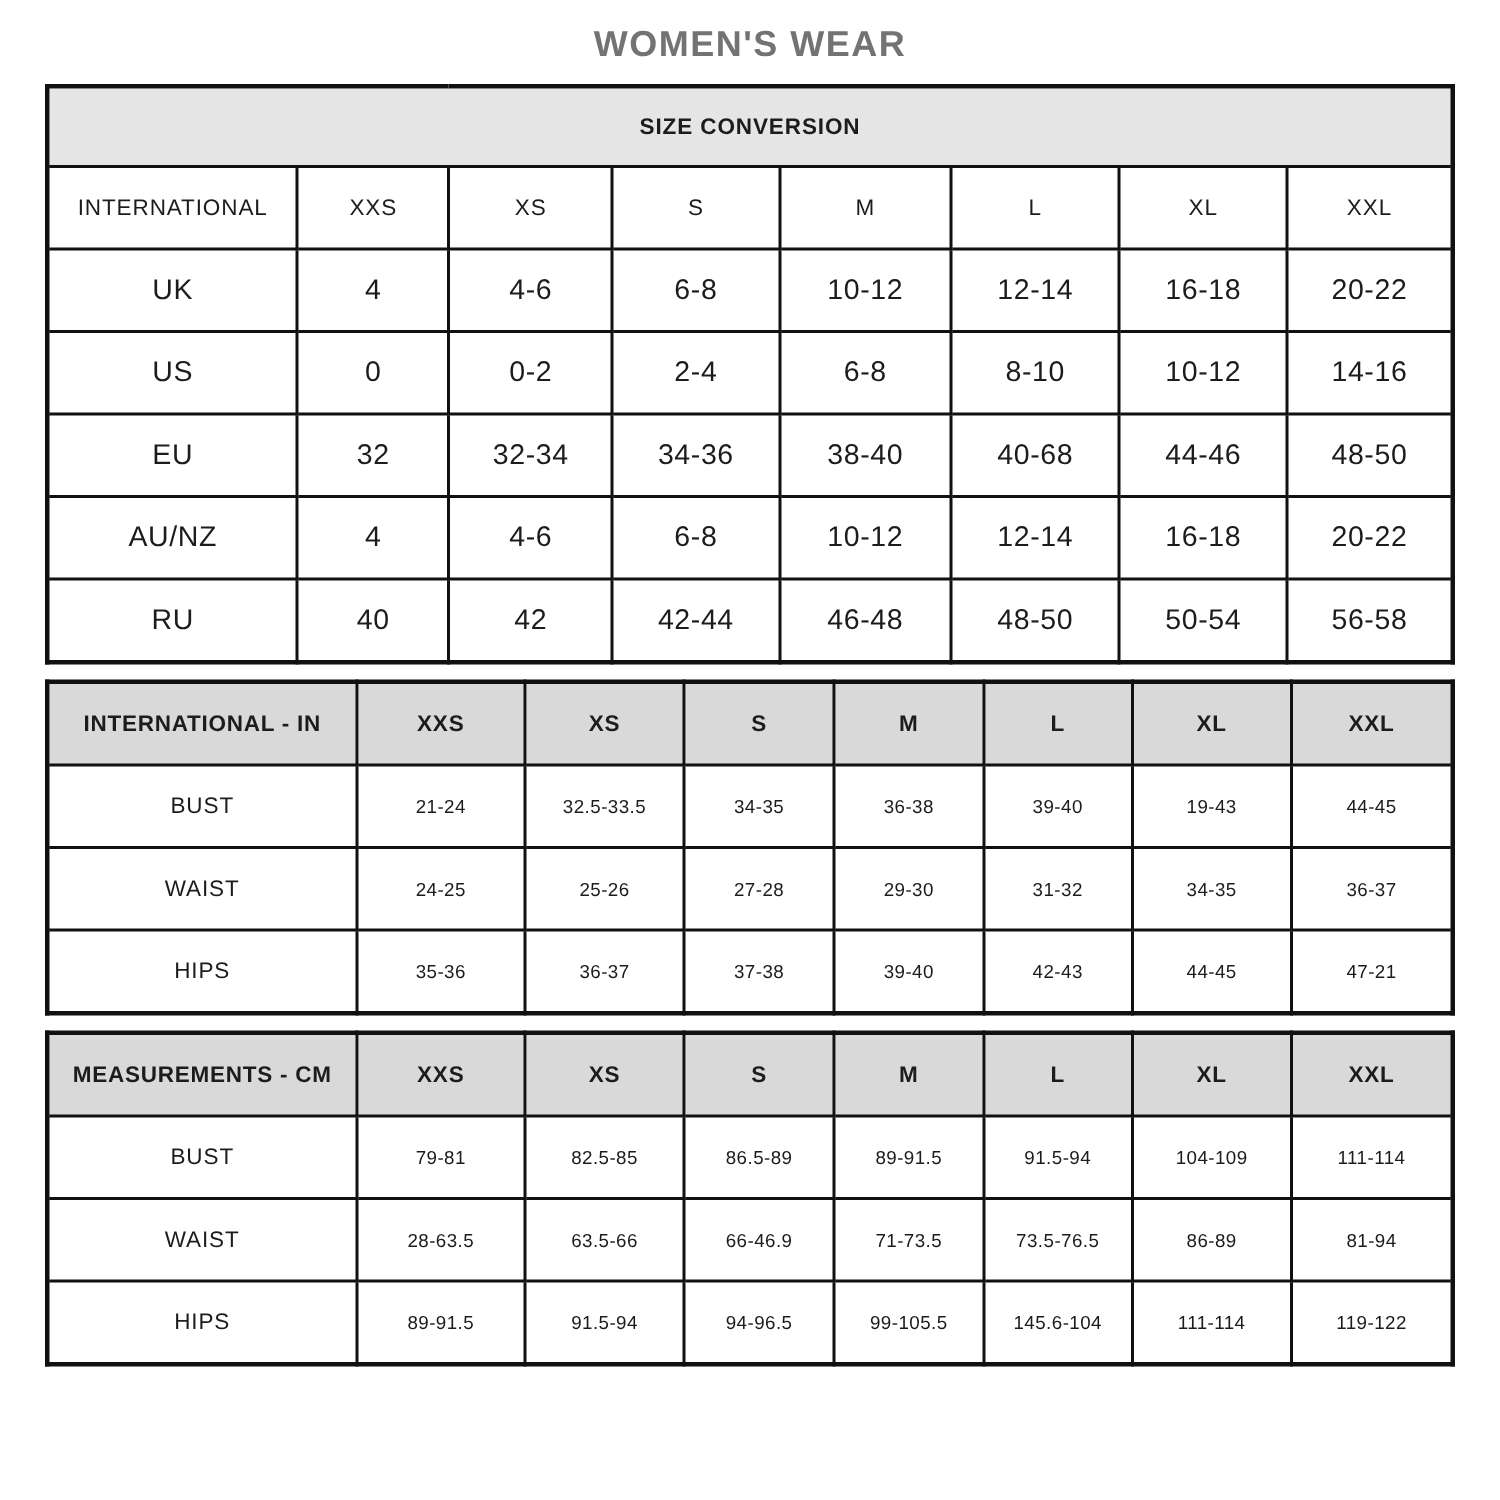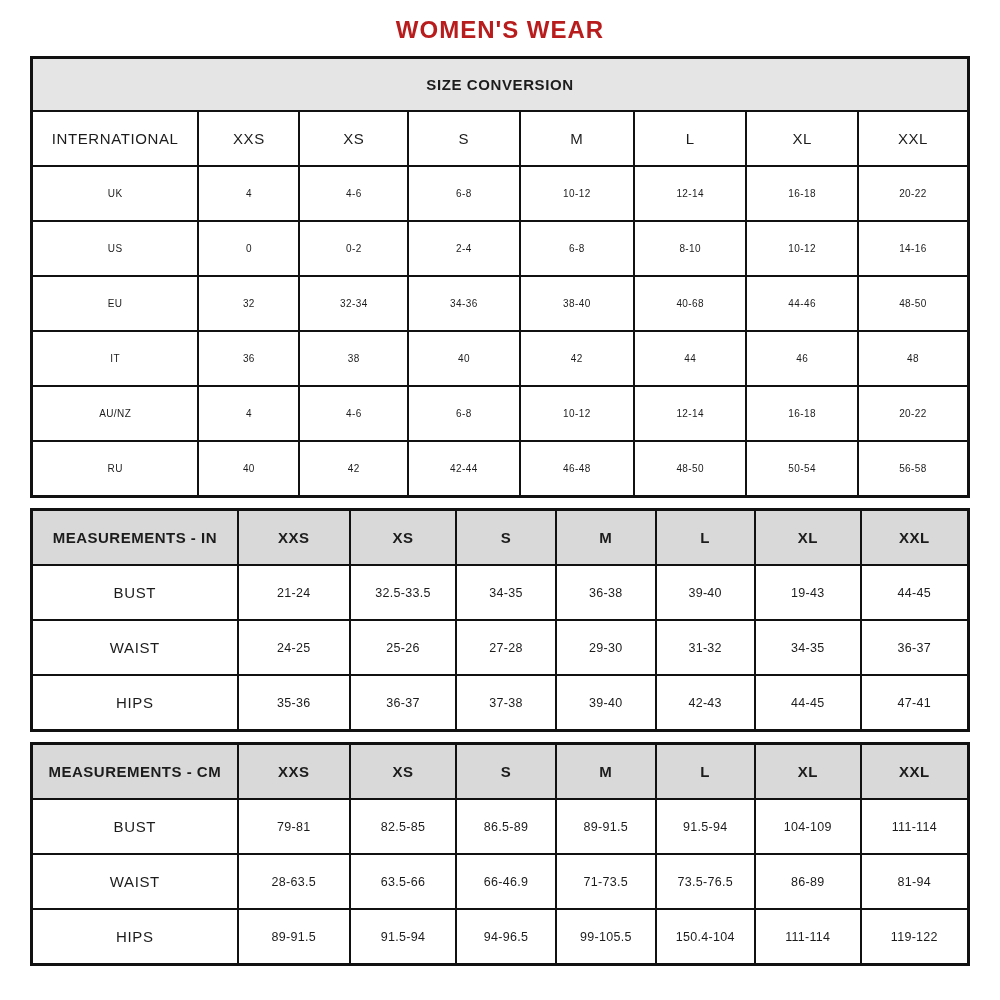--- a/index.html
+++ b/index.html
@@ -18,21 +18,21 @@
     overflow: hidden;
   }
   .page-title {
     margin: 0;
     padding-top: 16px;
     padding-bottom: 12px;
     text-align: center;
     font-size: 24px;
     font-weight: 700;
     letter-spacing: 1px;
-    color: #b91c1c;
+    color: #737373;
   }
   .tables-wrap {
     width: 940px;
     margin: 0 auto;
   }
   table {
     width: 100%;
     border-collapse: collapse;
     table-layout: fixed;
     border: 3px solid #111111;
@@ -40,21 +40,21 @@
   }
   td {
     border: 2px solid #111111;
     text-align: center;
     vertical-align: middle;
     padding: 0 2px;
     overflow: hidden;
     white-space: nowrap;
   }
   
-  .t-size td { height: 53px; font-size: 10px; letter-spacing: 0.4px; }
+  .t-size td { height: 53px; font-size: 19px; letter-spacing: 0.4px; }
   .t-size .band-cell {
     background: #e5e5e5;
     font-weight: 700;
     font-size: 15px;
     letter-spacing: 0.6px;
     height: 51px;
   }
   .t-size .head-cell { font-size: 15px; letter-spacing: 0.6px; }
   
   .t-meas td { height: 53px; }
@@ -125,30 +125,20 @@
           <td>EU</td>
           <td>32</td>
           <td>32-34</td>
           <td>34-36</td>
           <td>38-40</td>
           <td>40-68</td>
           <td>44-46</td>
           <td>48-50</td>
         </tr>
         <tr>
-          <td>IT</td>
-          <td>36</td>
-          <td>38</td>
-          <td>40</td>
-          <td>42</td>
-          <td>44</td>
-          <td>46</td>
-          <td>48</td>
-        </tr>
-        <tr>
           <td>AU/NZ</td>
           <td>4</td>
           <td>4-6</td>
           <td>6-8</td>
           <td>10-12</td>
           <td>12-14</td>
           <td>16-18</td>
           <td>20-22</td>
         </tr>
         <tr>
@@ -170,21 +160,21 @@
           <col style="width:12.0%">
           <col style="width:11.3%">
           <col style="width:10.7%">
         <col style="width:10.6%">
           <col style="width:10.6%">
           <col style="width:11.3%">
           <col style="width:11.5%">
       </colgroup>
       <tbody>
         <tr>
-          <td class="head-cell">MEASUREMENTS - IN</td>
+          <td class="head-cell">INTERNATIONAL - IN</td>
           <td class="head-cell">XXS</td>
           <td class="head-cell">XS</td>
           <td class="head-cell">S</td>
           <td class="head-cell">M</td>
           <td class="head-cell">L</td>
           <td class="head-cell">XL</td>
           <td class="head-cell">XXL</td>
         </tr>
         <tr>
           <td class="label-cell">BUST</td>
@@ -207,21 +197,21 @@
           <td class="value-cell">36-37</td>
         </tr>
         <tr>
           <td class="label-cell">HIPS</td>
           <td class="value-cell">35-36</td>
           <td class="value-cell">36-37</td>
           <td class="value-cell">37-38</td>
           <td class="value-cell">39-40</td>
           <td class="value-cell">42-43</td>
           <td class="value-cell">44-45</td>
-          <td class="value-cell">47-41</td>
+          <td class="value-cell">47-21</td>
         </tr>
       </tbody>
     </table>
 
     <table class="t-meas">
       <colgroup>
         <col style="width:22.0%">
           <col style="width:12.0%">
           <col style="width:11.3%">
           <col style="width:10.7%">
@@ -260,21 +250,21 @@
           <td class="value-cell">73.5-76.5</td>
           <td class="value-cell">86-89</td>
           <td class="value-cell">81-94</td>
         </tr>
         <tr>
           <td class="label-cell">HIPS</td>
           <td class="value-cell">89-91.5</td>
           <td class="value-cell">91.5-94</td>
           <td class="value-cell">94-96.5</td>
           <td class="value-cell">99-105.5</td>
-          <td class="value-cell">150.4-104</td>
+          <td class="value-cell">145.6-104</td>
           <td class="value-cell">111-114</td>
           <td class="value-cell">119-122</td>
         </tr>
       </tbody>
     </table>
 
   </div>
 </div>
 
 </body></html>

